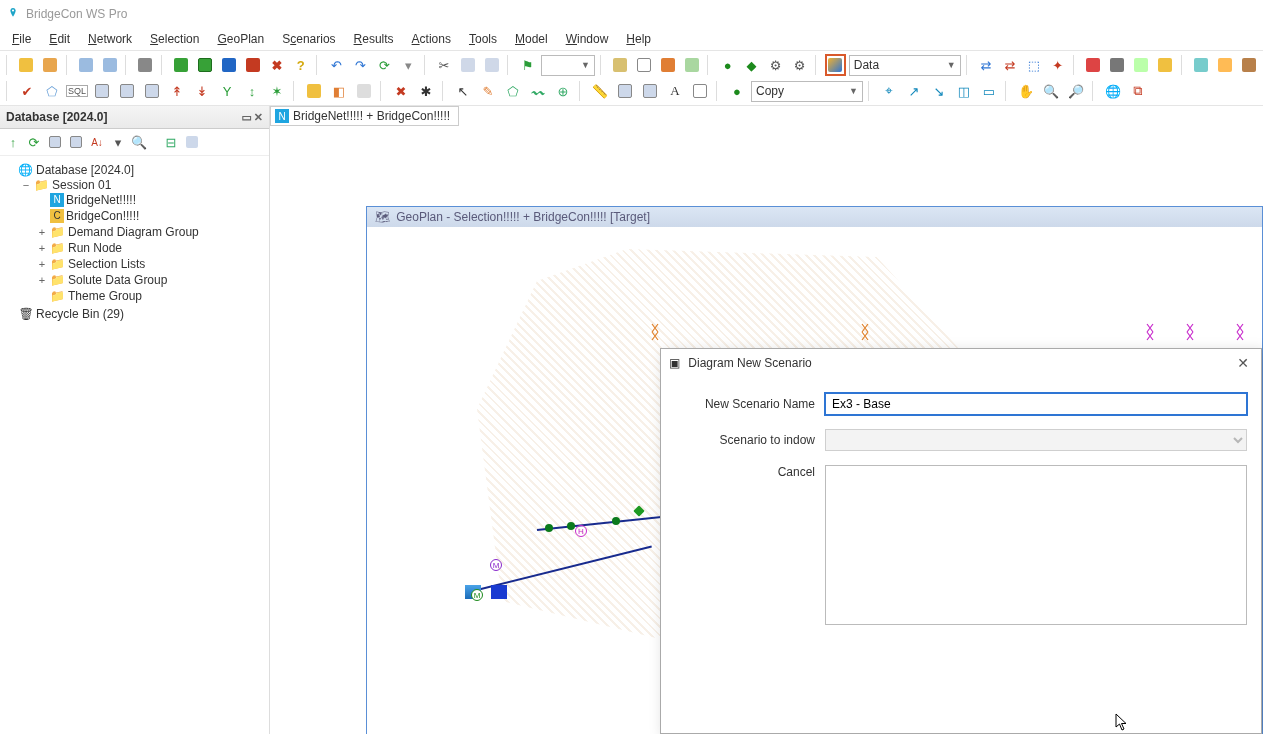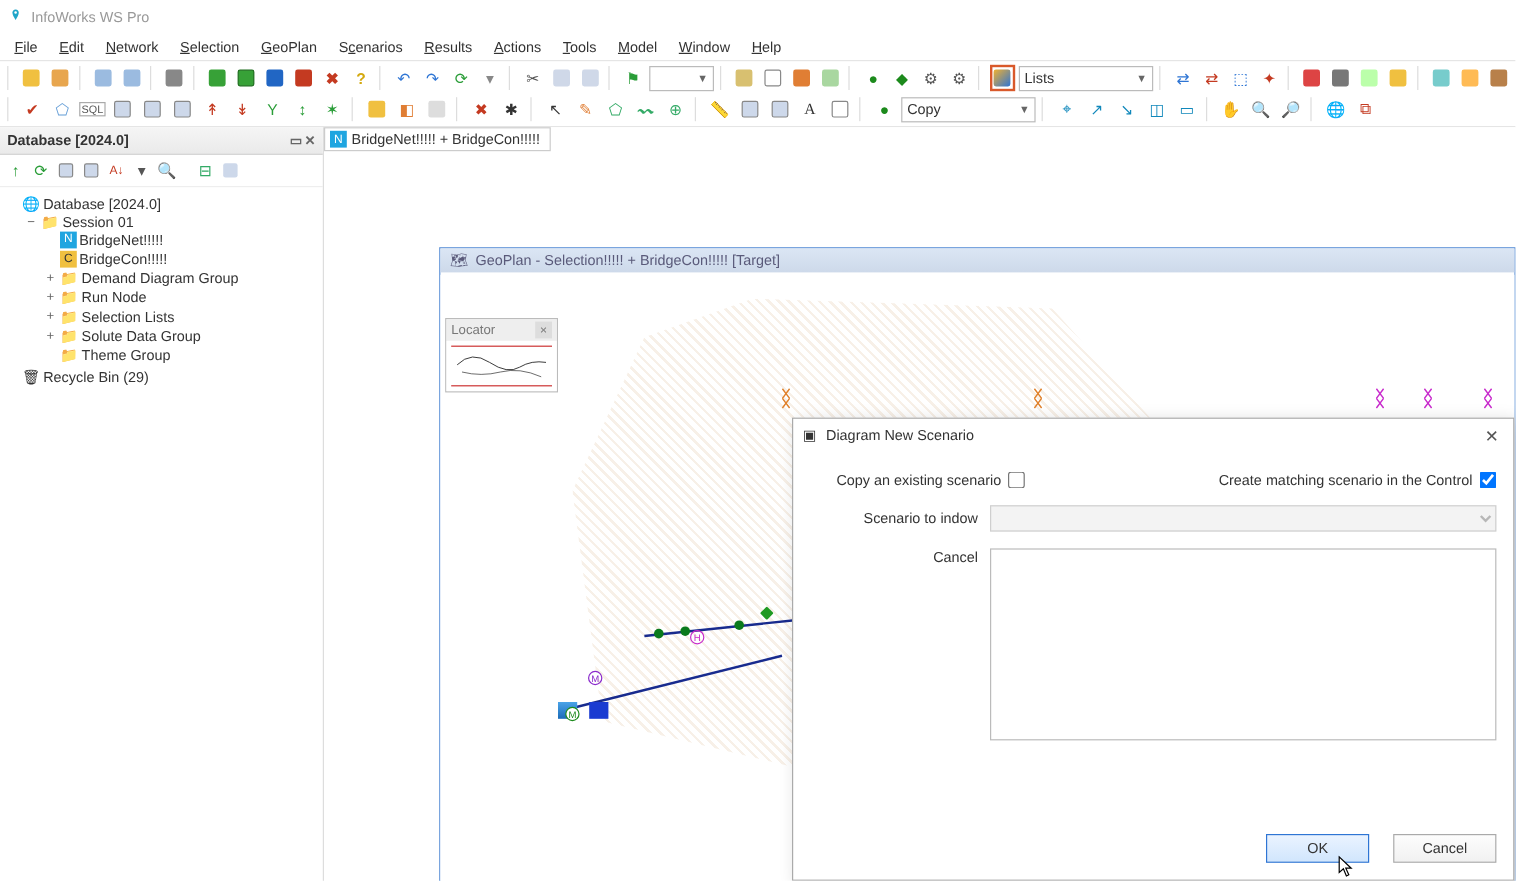--- a/index.html
+++ b/index.html
@@ -263,21 +263,21 @@
   .net-line { position:absolute; background:#182b8e; height:2px; transform-origin:left center; }
 </style>
 </head>
 <body>
 
 <div class="titlebar">
   <svg class="app-icon" viewBox="0 0 16 16">
       <path fill="#1fa5c8" d="M8 1c2 0 3 1.5 3 3 0 3-3 7-3 7S5 7 5 4c0-1.5 1-3 3-3z"></path>
       <circle cx="8" cy="4" r="1.2" fill="#fff"></circle>
     </svg>
-  <span>InfoWorks WS Pro</span>
+  <span>BridgeCon WS Pro</span>
 </div>
 
 <div class="menubar">
   <div class="menu"><span class="u">F</span>ile</div>
   <div class="menu"><span class="u">E</span>dit</div>
   <div class="menu"><span class="u">N</span>etwork</div>
   <div class="menu"><span class="u">S</span>election</div>
   <div class="menu"><span class="u">G</span>eoPlan</div>
   <div class="menu">S<span class="u">c</span>enarios</div>
   <div class="menu"><span class="u">R</span>esults</div>
@@ -382,21 +382,21 @@
         <span style="color:#555">⚙</span>
       </div>
     <div class="tbtn">
         <span style="color:#555">⚙</span>
       </div>
     <div class="tsep"></div>
     <div class="tbtn highlighted">
         <span class="glyph" style="background:linear-gradient(135deg,#f0b030,#2e75d4)"></span>
       </div>
     <div class="tdropdown" style="min-width:112px">
-      <span>Lists</span>
+      <span>Data</span>
         <span class="dd-arrow">▼</span>
     </div>
     <div class="tsep"></div>
     <div class="tbtn">
         <span style="color:#2e75d4">⇄</span>
       </div>
     <div class="tbtn">
         <span style="color:#c43a21">⇄</span>
       </div>
     <div class="tbtn">
@@ -711,74 +711,50 @@
         <div class="node-dot" style="left:178px;top:295px"></div>
         <div class="node-dot" style="left:200px;top:293px"></div>
         <div class="node-dot" style="left:245px;top:288px"></div>
         <div class="node-dot" style="left:268px;top:278px;background:#1f9a22;transform:rotate(45deg);border-radius:1px"></div>
         <div style="position:absolute;left:208px;top:296px;width:12px;height:12px;border:1.3px solid #c82acc;border-radius:50%;font-size:8px;line-height:11px;text-align:center;color:#c82acc">H</div>
         <div style="position:absolute;left:123px;top:330px;width:12px;height:12px;border:1.3px solid #8a2acc;border-radius:50%;font-size:8px;line-height:11px;text-align:center;color:#8a2acc">M</div>
         <div style="position:absolute;left:124px;top:356px;width:16px;height:14px;background:#1a3bd1"></div>
         <div style="position:absolute;left:98px;top:356px;width:16px;height:14px;background:linear-gradient(#4aa3e8,#1a6bb8)"></div>
         <div style="position:absolute;left:104px;top:360px;width:12px;height:12px;border:1.3px solid #1c8a1c;border-radius:50%;background:#fff;font-size:8px;line-height:11px;text-align:center;color:#1c8a1c">M</div>
 
-        <div class="locator">
-          <div class="locator-title">
-            <span>Locator</span>
-            <span class="x">×</span>
-          </div>
-          <div class="locator-img">
-            <svg width="100%" height="100%" viewBox="0 0 90 42">
-              <path d="M8 20 Q20 8 35 18 T60 22 T82 18" stroke="#333" stroke-width="0.8" fill="none"></path>
-              <path d="M12 26 Q28 30 44 26 T78 30" stroke="#333" stroke-width="0.6" fill="none"></path>
-            </svg>
-          </div>
-        </div>
 
       </div>
     </div>
 
   </div>
 </div>
 
 <div class="dialog">
   <div class="dialog-title">
     <span>▣</span>
     <span>Diagram New Scenario</span>
     <span class="close">✕</span>
   </div>
   <div class="dialog-body">
-    <div class="dlg-check-row">
-      <label class="chk" style="margin-left:22px">
-        <span>Copy an existing scenario</span>
-        <input type="checkbox" style="">
-      </label>
-      <label class="chk">
-        <span>Create matching scenario in the Control</span>
-        <input type="checkbox" checked="" style="">
-      </label>
+    <div class="dlg-row">
+      <div class="dlg-label">New Scenario Name</div>
+      <div class="dlg-field">
+        <input type="text" class="dlg-input" value="Ex3 - Base" style="">
+      </div>
     </div>
     <div class="dlg-row">
       <div class="dlg-label">Scenario to indow</div>
       <div class="dlg-field">
         <select class="dlg-select" disabled=""></select>
       </div>
     </div>
     <div class="dlg-row" style="align-items:flex-start">
       <div class="dlg-label">Cancel</div>
       <div class="dlg-field">
         <textarea class="dlg-textarea" style=""></textarea>
       </div>
     </div>
   </div>
-  <div class="dialog-buttons">
-    <div class="btn primary">
-        <span>OK</span>
-      </div>
-    <div class="btn">
-        <span>Cancel</span>
-      </div>
-  </div>
 </div>
 
 <svg class="cursor" viewBox="0 0 14 18">
   <path d="M1 1 L1 14 L4.5 11 L7 17 L9 16 L6.5 10.5 L11 10.5 Z" fill="#fff" stroke="#000" stroke-width="1"></path>
 </svg>
 
 </body></html>

